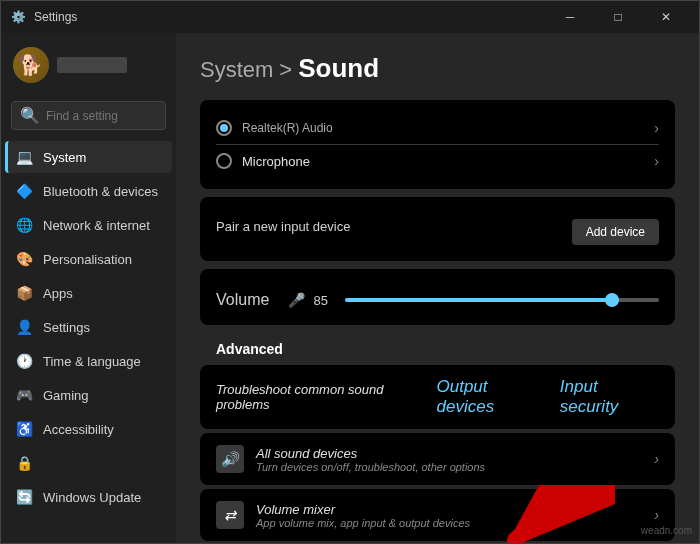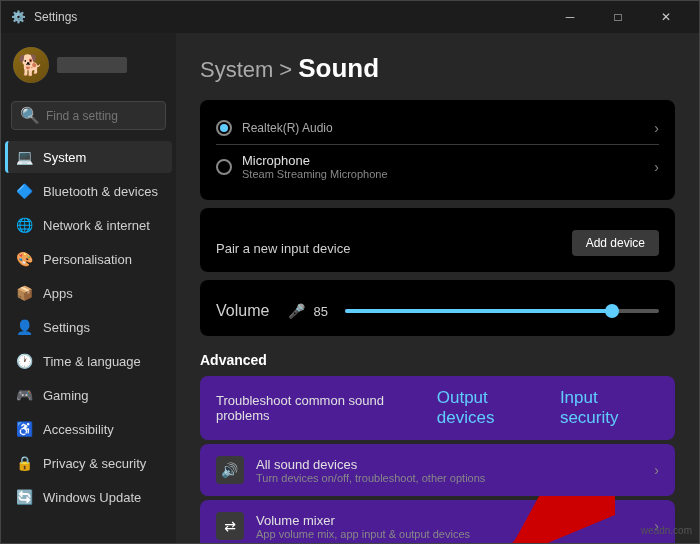--- a/index.html
+++ b/index.html
@@ -191,21 +191,21 @@
     .device-info .device-sub {
       font-size: 11px;
       color: #888;
     }
     .chevron-right {
       color: #888;
       font-size: 14px;
     }
     .pair-row {
       display: flex;
-      align-items: flex-end;
+      align-items: flex-start;
       justify-content: space-between;
       padding: 10px 0 4px;
     }
     .pair-label {
       font-size: 13px;
       color: #d0d0d0;
     }
     .add-device-btn {
       background: #3a3a3a;
       border: none;
@@ -259,26 +259,27 @@
       background: #60cdff;
       border-radius: 50%;
       position: absolute;
       top: -5px;
       transform: translateX(-50%);
     }
     .advanced-label {
       font-size: 14px;
       font-weight: 600;
       color: #fff;
-      margin: 16px 0 8px;
+      margin: 16px 16px 8px;
     }
     .advanced-card {
-      background: #4c1d95;
+      background: #000000;
       border-radius: 8px;
       margin-bottom: 4px;
+      font-style: italic;
     }
     .advanced-row {
       display: flex;
       align-items: center;
       justify-content: space-between;
       padding: 12px 16px;
       border-bottom: 1px solid #3a3a3a;
     }
     .advanced-row:last-child { border-bottom: none; }
     .adv-label {
@@ -413,21 +414,20 @@
       <div class="nav-item">
         <span class="nav-icon">🎮</span>
         <span>Gaming</span>
       </div>
       <div class="nav-item">
         <span class="nav-icon">♿</span>
         <span>Accessibility</span>
       </div>
       <div class="nav-item">
         <span class="nav-icon">🔒</span>
-        <span>Privacy &amp; security</span>
       </div>
       <div class="nav-item">
         <span class="nav-icon">🔄</span>
         <span>Windows Update</span>
       </div>
     </div>
 
     <div class="content">
 
       <div class="breadcrumb">
@@ -446,21 +446,20 @@
             <span class="realtek-text">Realtek(R) Audio</span>
           </div>
           <span class="chevron-right">›</span>
         </div>
 
         <div class="device-row">
           <div class="device-left">
             <div class="radio-circle"></div>
             <div class="device-info">
               <div class="device-name">Microphone</div>
-              <div class="device-sub">Steam Streaming Microphone</div>
             </div>
           </div>
           <span class="chevron-right">›</span>
         </div>
       </div>
 
       <div class="section-card">
         <div class="pair-row">
           <span class="pair-label">Pair a new input device</span>
           <button class="add-device-btn">Add device</button>

